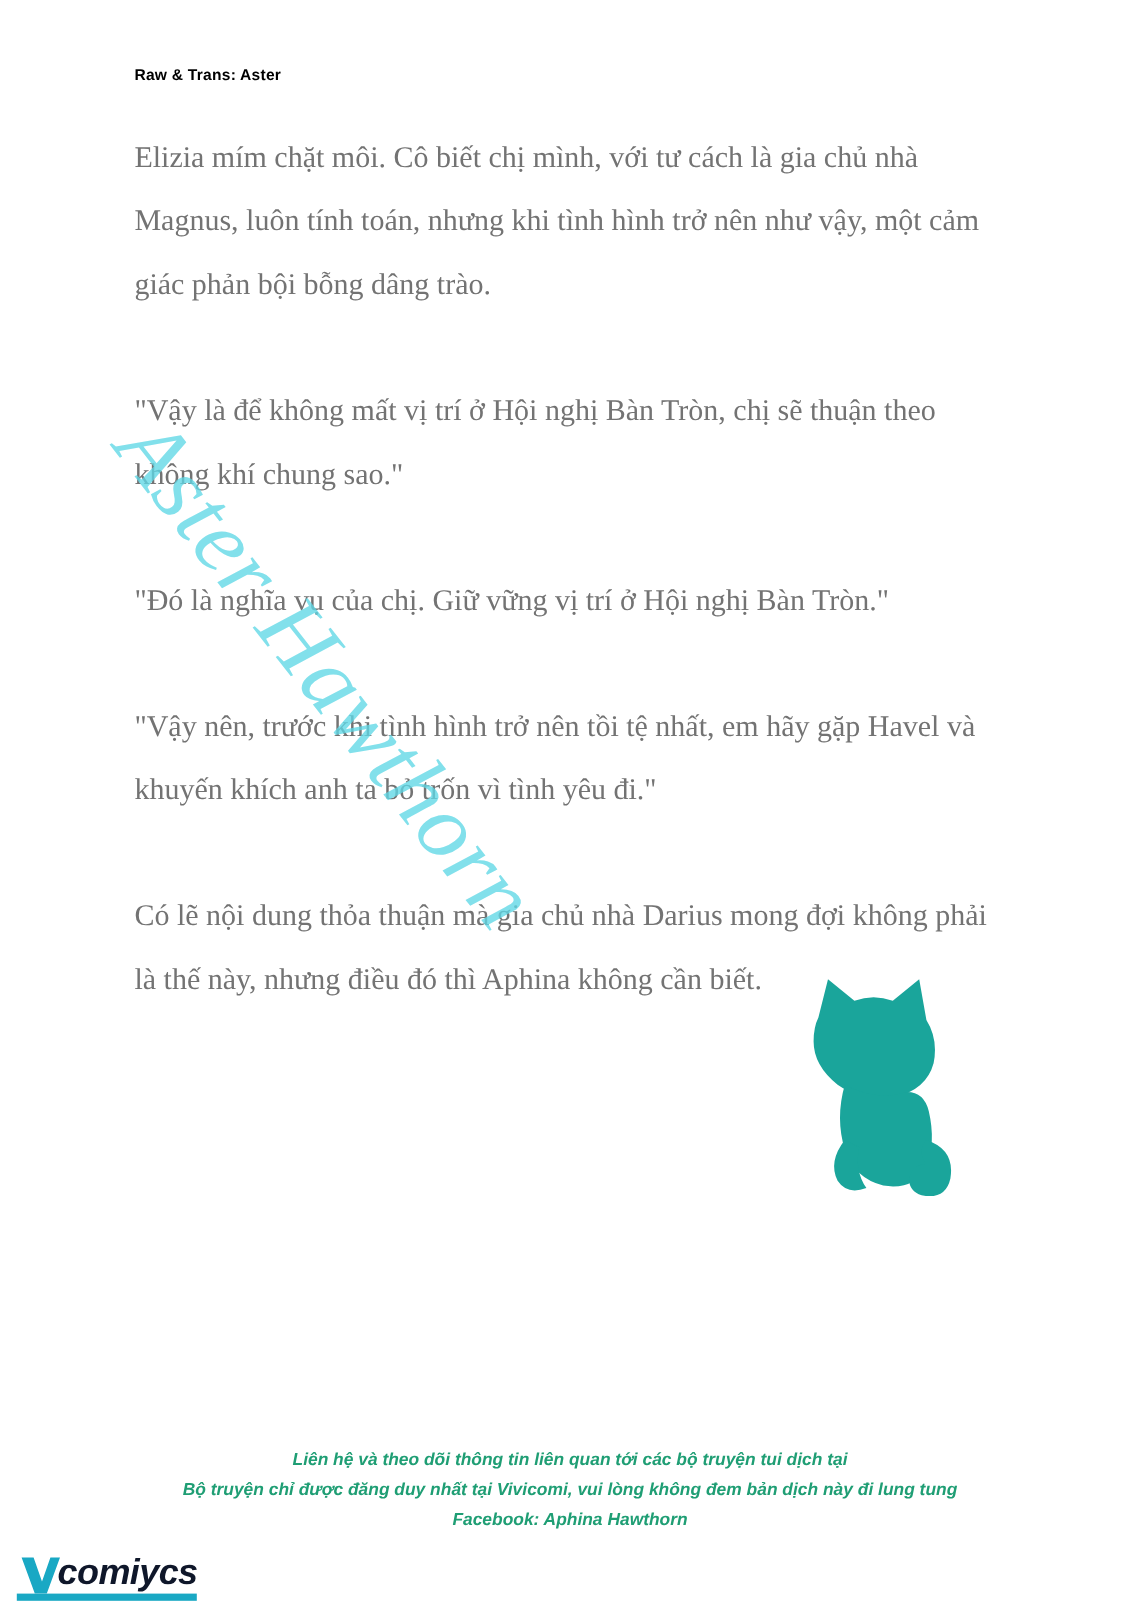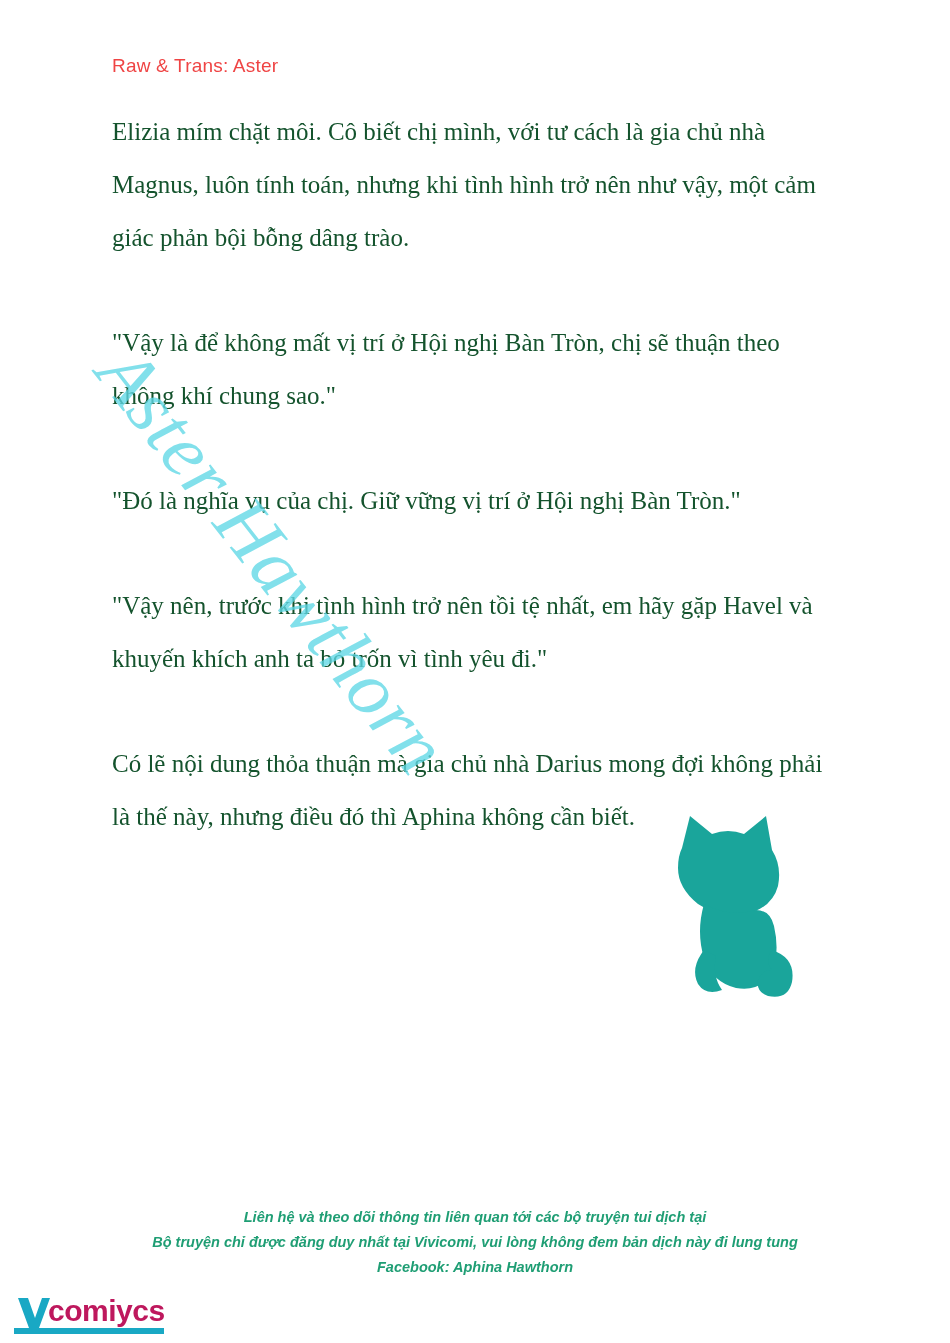--- a/index.html
+++ b/index.html
@@ -19,38 +19,38 @@
     position: absolute;
     inset: 0;
     background: #ffffff;
   }
 
   .header-credit {
     position: absolute;
     top: 55px;
     left: 112px;
     font-family: "Liberation Sans", sans-serif;
-    font-size: 19px;
-    font-weight: 400;
-    color: #ef4444;
+    font-size: 13px;
+    font-weight: 700;
+    color: #000000;
     letter-spacing: 0.2px;
   }
 
   .content {
     position: absolute;
     top: 105px;
     left: 112px;
     width: 730px;
   }
 
   .para {
     font-family: "Liberation Serif", serif;
     font-size: 25px;
     line-height: 53px;
-    color: #14532d;
+    color: #737373;
     margin: 0 0 52px 0;
     text-align: left;
     white-space: pre-wrap;
   }
 
   .para:last-of-type {
     margin-bottom: 0;
   }
 
   
@@ -102,21 +102,22 @@
     width: 150px;
     height: 42px;
   }
   .logo-text {
     position: absolute;
     left: 8px;
     top: 2px;
     font-family: "Liberation Sans", sans-serif;
     font-size: 30px;
     font-weight: 700;
-    color: #be185d;
+    font-style: italic;
+    color: #0f172a;
     letter-spacing: -0.5px;
   }
   .logo-bar {
     position: absolute;
     left: 0px;
     top: 36px;
     width: 150px;
     height: 6px;
     background: #19a8c4;
   }

